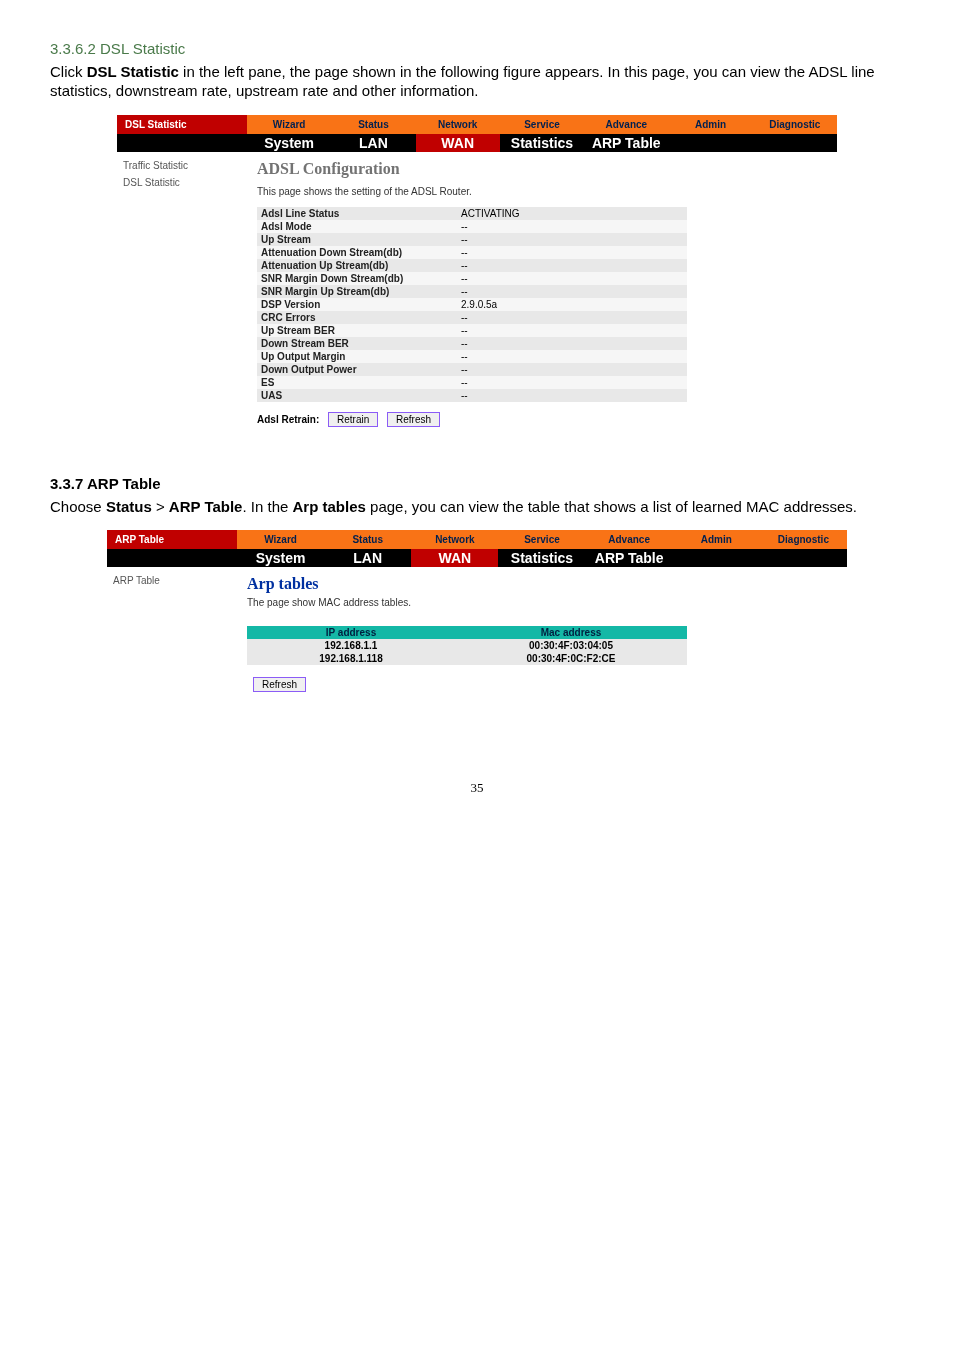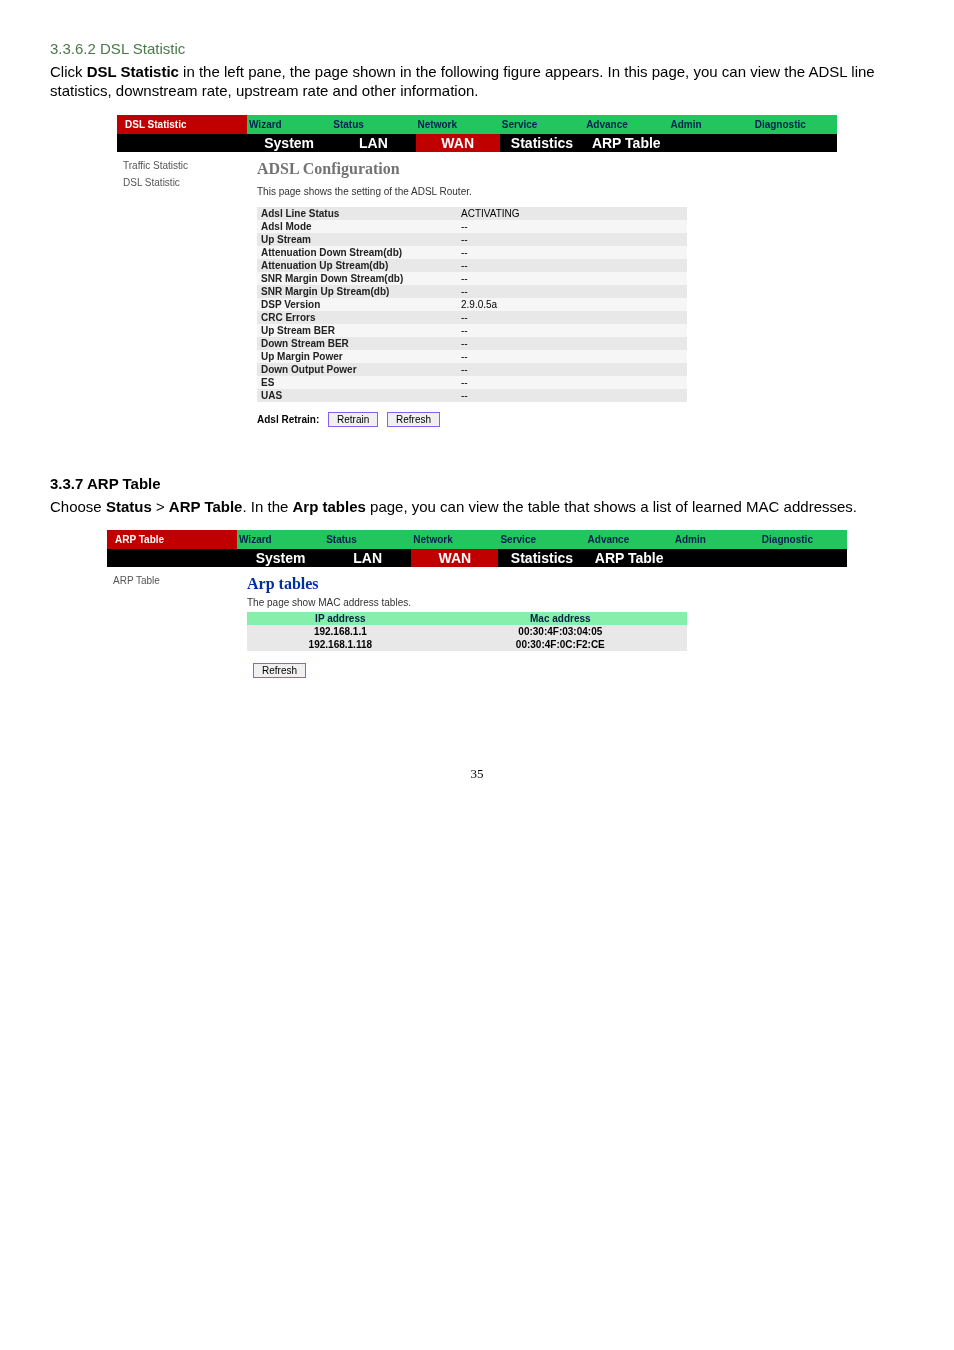--- a/index.html
+++ b/index.html
@@ -24,28 +24,28 @@
   .cfg-title { color:#737373; font-size:16px; font-weight:bold; font-family: "Times New Roman", serif; margin-bottom:8px;}
   .cfg-sub { font-size:10px; color:#333; margin-bottom:10px;}
   .stat-table { width: 430px; border-collapse:collapse; font-size:10px;}
   .stat-table td { padding:1px 4px; }
   .stat-table tr:nth-child(odd) td { background:#e8e8e8;}
   .stat-table tr:nth-child(even) td { background:#f6f6f6;}
   .stat-table td:first-child { width: 200px; font-weight:bold; color:#222;}
   .btn-row { margin-top:10px; font-size:10px; font-weight:bold;}
   .btn { display:inline-block; border:1px solid #8b5cf6; background:#f0f0f0; padding:1px 8px; font-size:10px; font-family:inherit; margin-left:6px; font-weight:normal;}
   .arp-title { color:#0030a0; font-size:16px; font-weight:bold; font-family:"Times New Roman", serif; margin-bottom:4px;}
-  .arp-sub { font-size:10px; color:#333; margin-bottom:4px;}
+  .arp-sub { font-size:10px; color:#333; margin-bottom:18px;}
   .arp-table { width:440px; border-collapse:collapse; font-size:10px;}
-  .arp-table th { background:#86efac; color:#002040; font-weight:bold; padding:1px 8px;}
+  .arp-table th { background:#14b8a6; color:#002040; font-weight:bold; padding:1px 19px;}
   .arp-table td { background:#e8e8e8; text-align:center; padding:1px 4px; font-weight:bold;}
   .subhead { font-weight:bold; font-size:15px; margin:40px 0 6px 0;}
   .page-num { text-align:center; margin-top:80px; font-size:13px; font-family:"Times New Roman", serif;}
   .topnav2row { display:flex; align-items:stretch;}
-  .navcell { flex:1; font-size:10px; font-weight:bold; color:#002050; padding:4px 2px; background:#22c55e;}
+  .navcell { flex:1; text-align:center; font-size:10px; font-weight:bold; color:#002050; padding:4px 2px; background:#f97316;}
   .navcell.hdr-red { background:#c00000; color:#fff; text-align:left; padding-left:8px; flex:0 0 130px;}
   .subnavrow { display:flex;}
   .subnavcell { flex:1; background:#000; color:#fff; font-size:14px; text-align:center; line-height:18px; font-weight:bold;}
   .subnavcell.red { background:#c00000;}
   .subnavcell.pad { flex:0 0 130px;}
   .subnavcell.blank { background:#000; flex:2;}
 </style>
 </head>
 <body>
 
@@ -122,21 +122,21 @@
             </tr>
             <tr>
               <td>Up Stream BER</td>
               <td>--</td>
             </tr>
             <tr>
               <td>Down Stream BER</td>
               <td>--</td>
             </tr>
             <tr>
-              <td>Up Margin Power</td>
+              <td>Up Output Margin</td>
               <td>--</td>
             </tr>
             <tr>
               <td>Down Output Power</td>
               <td>--</td>
             </tr>
             <tr>
               <td>ES</td>
               <td>--</td>
             </tr>

